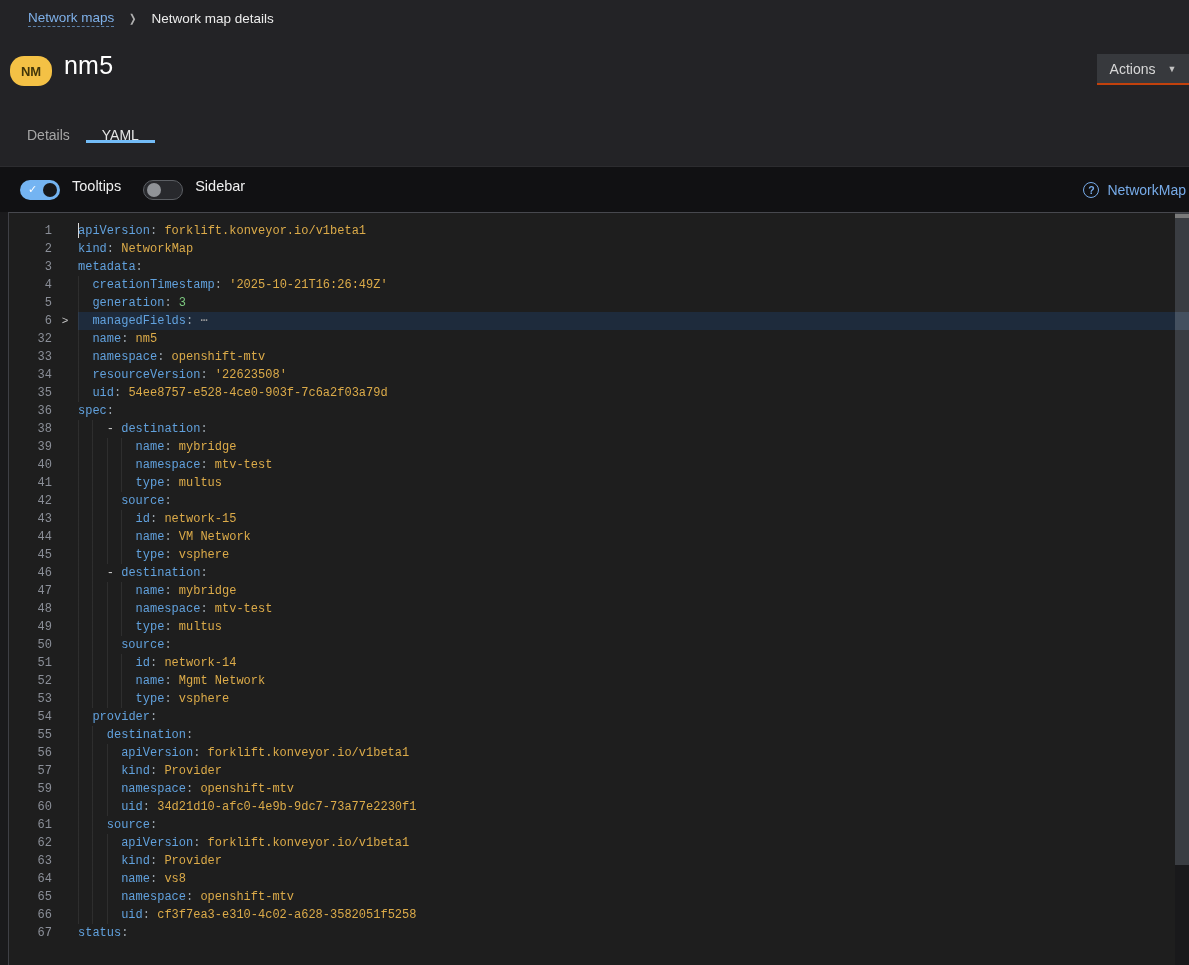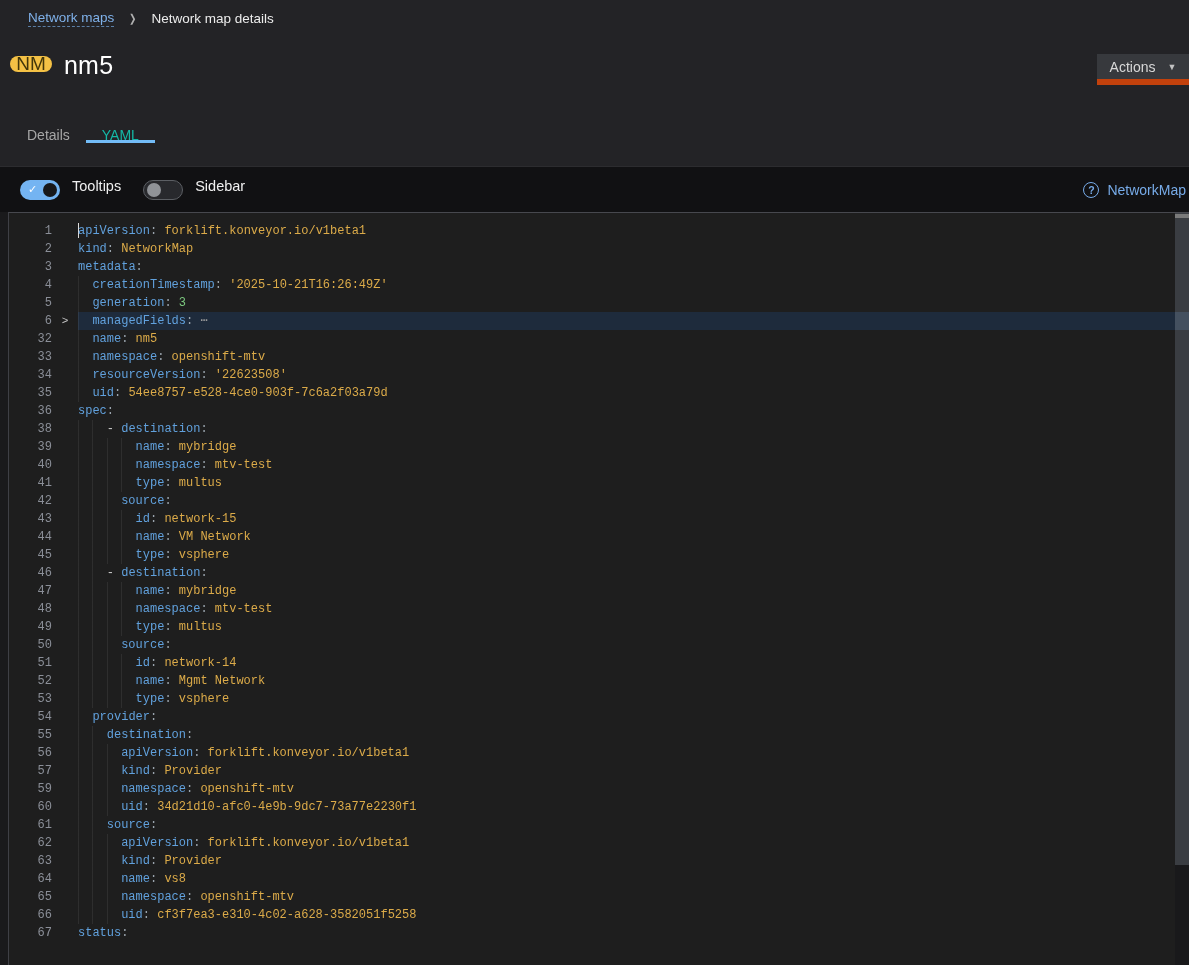--- a/index.html
+++ b/index.html
@@ -14,30 +14,30 @@
     width:1189px;height:965px;overflow:hidden;position:relative;
     background:var(--header-bg);
     font-family:"Liberation Sans","DejaVu Sans",sans-serif;
     -webkit-font-smoothing:antialiased;
   }
   
   .top{position:absolute;left:0;top:0;width:1189px;height:166px;background:var(--header-bg)}
   .breadcrumb{position:absolute;left:28px;top:10px;font-size:13.5px;display:flex;align-items:center;gap:14px;color:#ececec}
   .breadcrumb a{color:var(--link-blue);text-decoration:none;border-bottom:1px dashed #5b7fa6;padding-bottom:1px;cursor:pointer}
   .crumb-sep{color:#b0b0b0;font-size:11px;transform:scaleX(.8)}
-  .badge{position:absolute;left:10px;top:56px;width:42px;height:16px;border-radius:14px;background:var(--gold-bg);
-         color:var(--gold-text);font-size:19px;font-weight:400;display:flex;align-items:center;justify-content:center}
+  .badge{position:absolute;left:10px;top:56px;width:42px;height:30px;border-radius:14px;background:var(--gold-bg);
+         color:var(--gold-text);font-size:13px;font-weight:700;display:flex;align-items:center;justify-content:center}
   h1.title{position:absolute;left:64px;top:51px;margin:0;font-size:25px;font-weight:500;color:#ffffff;letter-spacing:.2px}
   .actions{position:absolute;left:1097px;top:54px;width:92px;height:31px;background:#37393d;border:none;
-           border-bottom:6px solid #c2410c;color:#d8d8d8;font-size:14px;font-family:inherit;
+           border-bottom:2px solid #c2410c;color:#d8d8d8;font-size:14px;font-family:inherit;
            display:flex;align-items:center;justify-content:center;gap:12px;cursor:pointer;border-radius:0}
   .caret{font-size:9px;color:#c2c2c2}
   .tabs{position:absolute;left:11px;top:113px;height:30px;display:flex}
   .tab{padding:0 16px;display:flex;align-items:flex-end;color:#a6a6a6;font-size:14px;position:relative;cursor:pointer}
-  .tab.active{color:#14b8a6}
+  .tab.active{color:#e5e5e5}
   .tab.active::after{content:'';position:absolute;left:0;right:0;bottom:0;height:3px;background:var(--accent-blue)}
   
   .toolbar{position:absolute;left:0;top:166px;width:1189px;height:46px;background:var(--toolbar-bg);
            display:flex;align-items:center;padding:0 2px 0 20px;border-top:1px solid #2c2c2f}
   .switch{position:relative;width:40px;height:20px;border-radius:10px;cursor:pointer;flex:none}
   .switch.on{background:var(--switch-on)}
   .switch.on .knob{position:absolute;right:3px;top:3px;width:14px;height:14px;border-radius:50%;background:#17181b}
   .switch.on .check{position:absolute;left:8px;top:50%;transform:translateY(-52%);color:#fff;font-size:11px;font-weight:700}
   .switch.off{background:#28292d;border:1px solid #5c5f64}
   .switch.off .knob{position:absolute;left:3px;top:2px;width:14px;height:14px;border-radius:50%;background:#909398}

